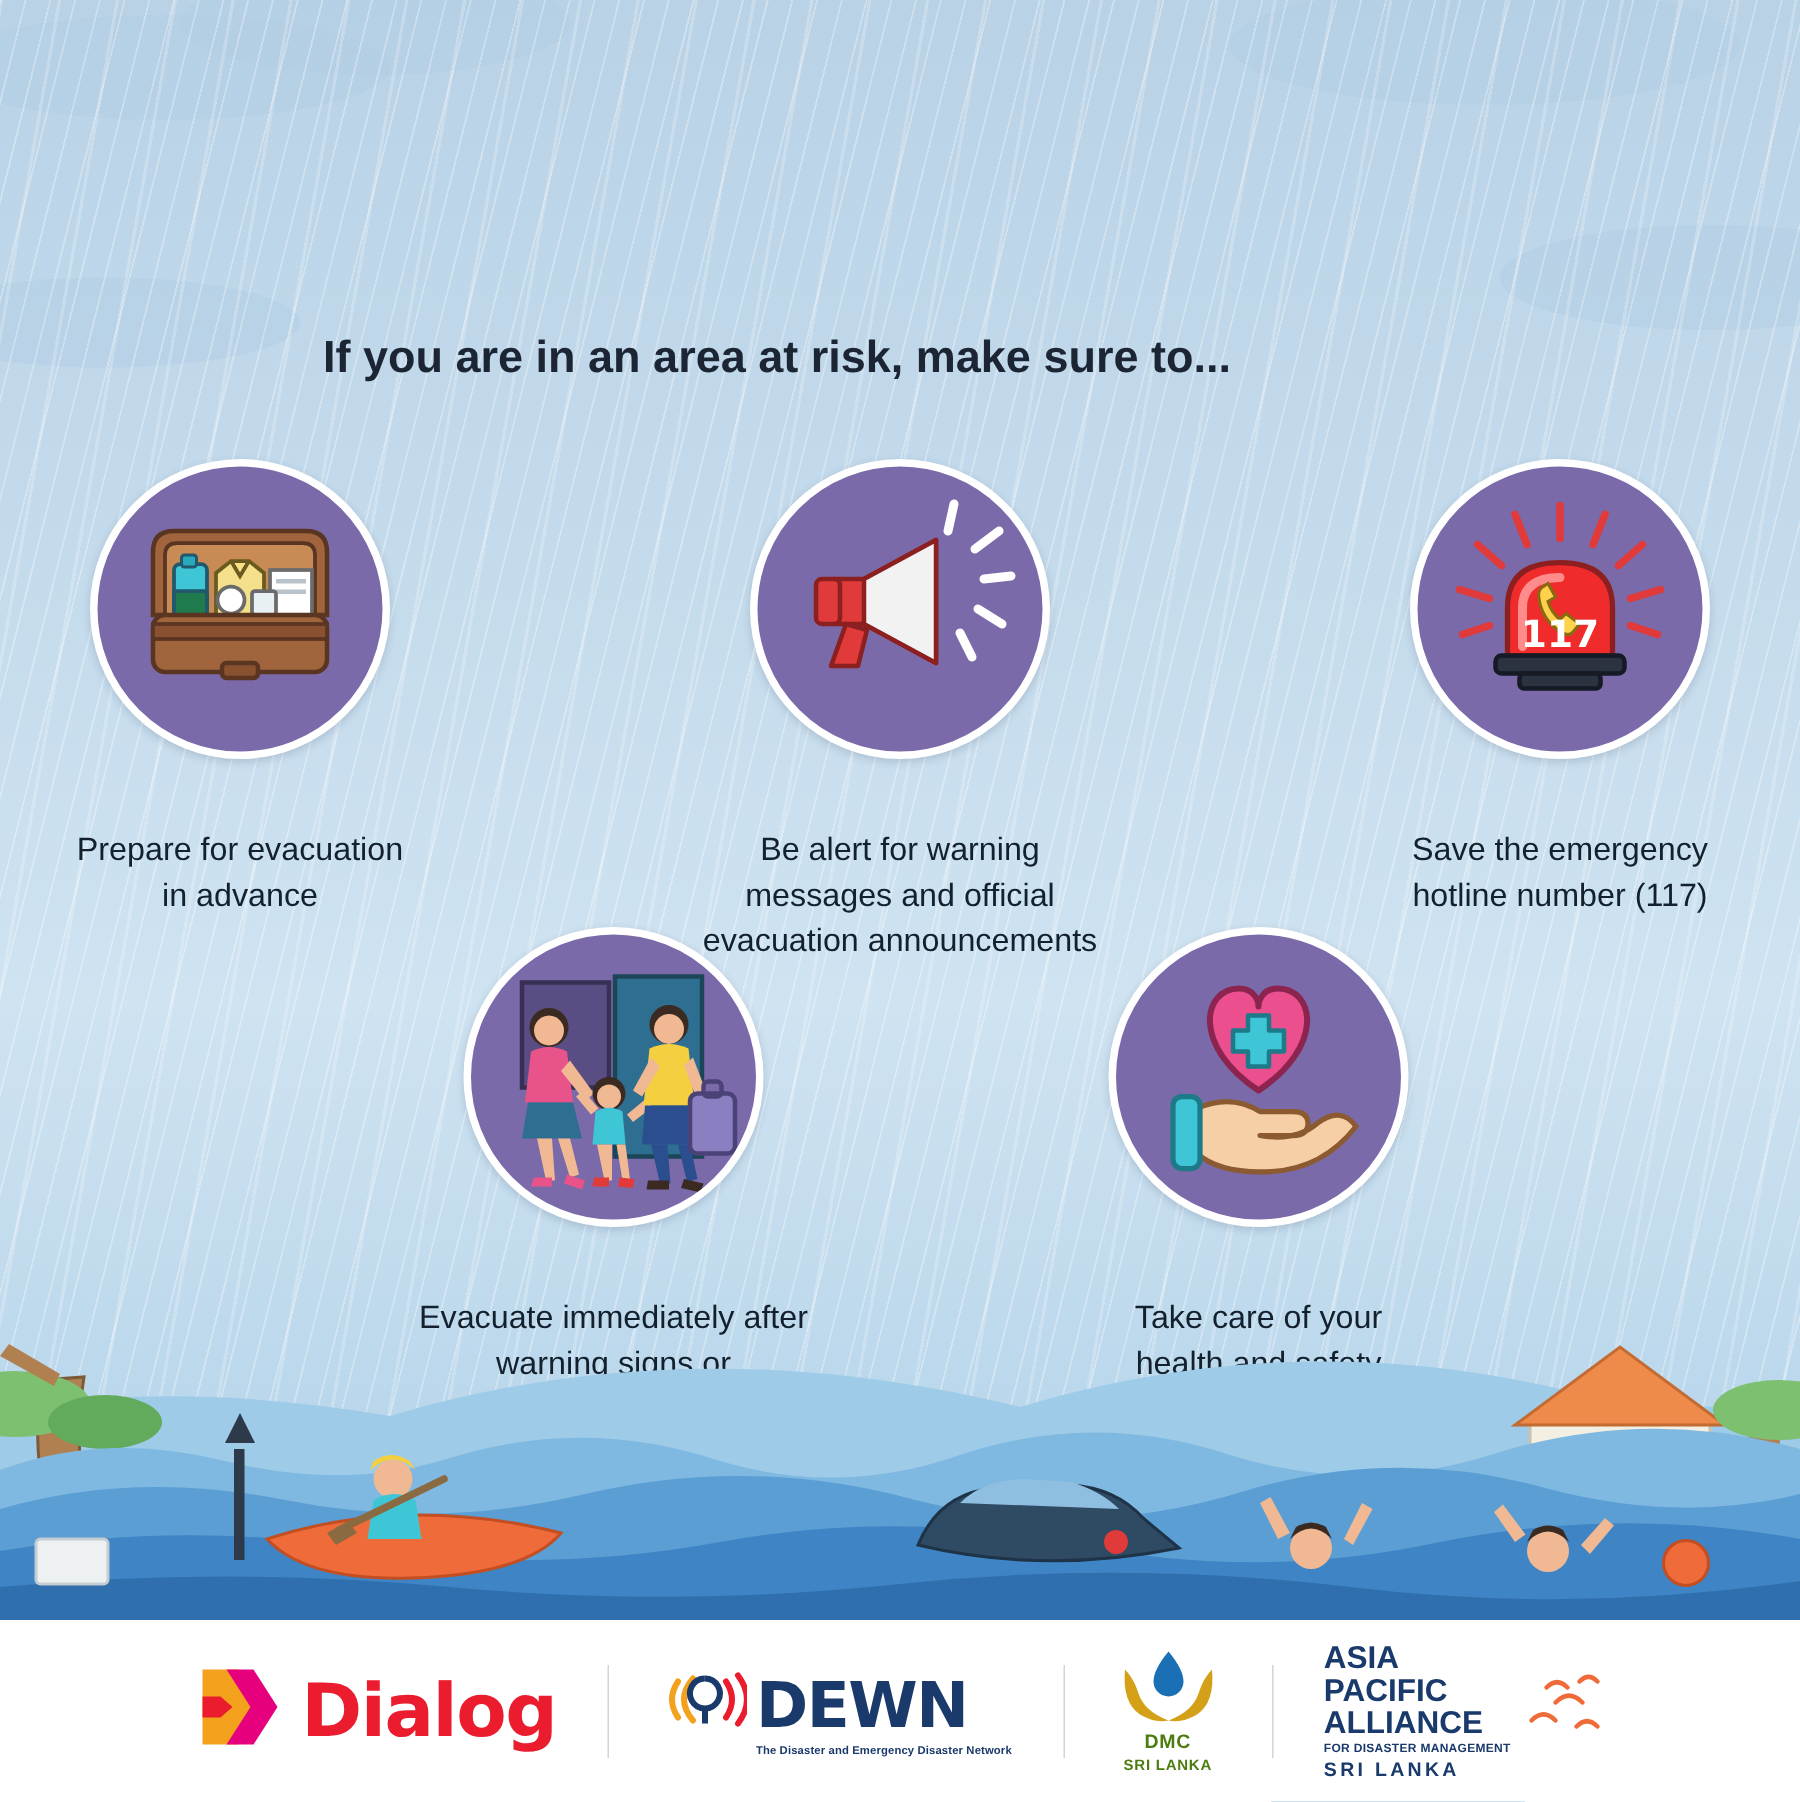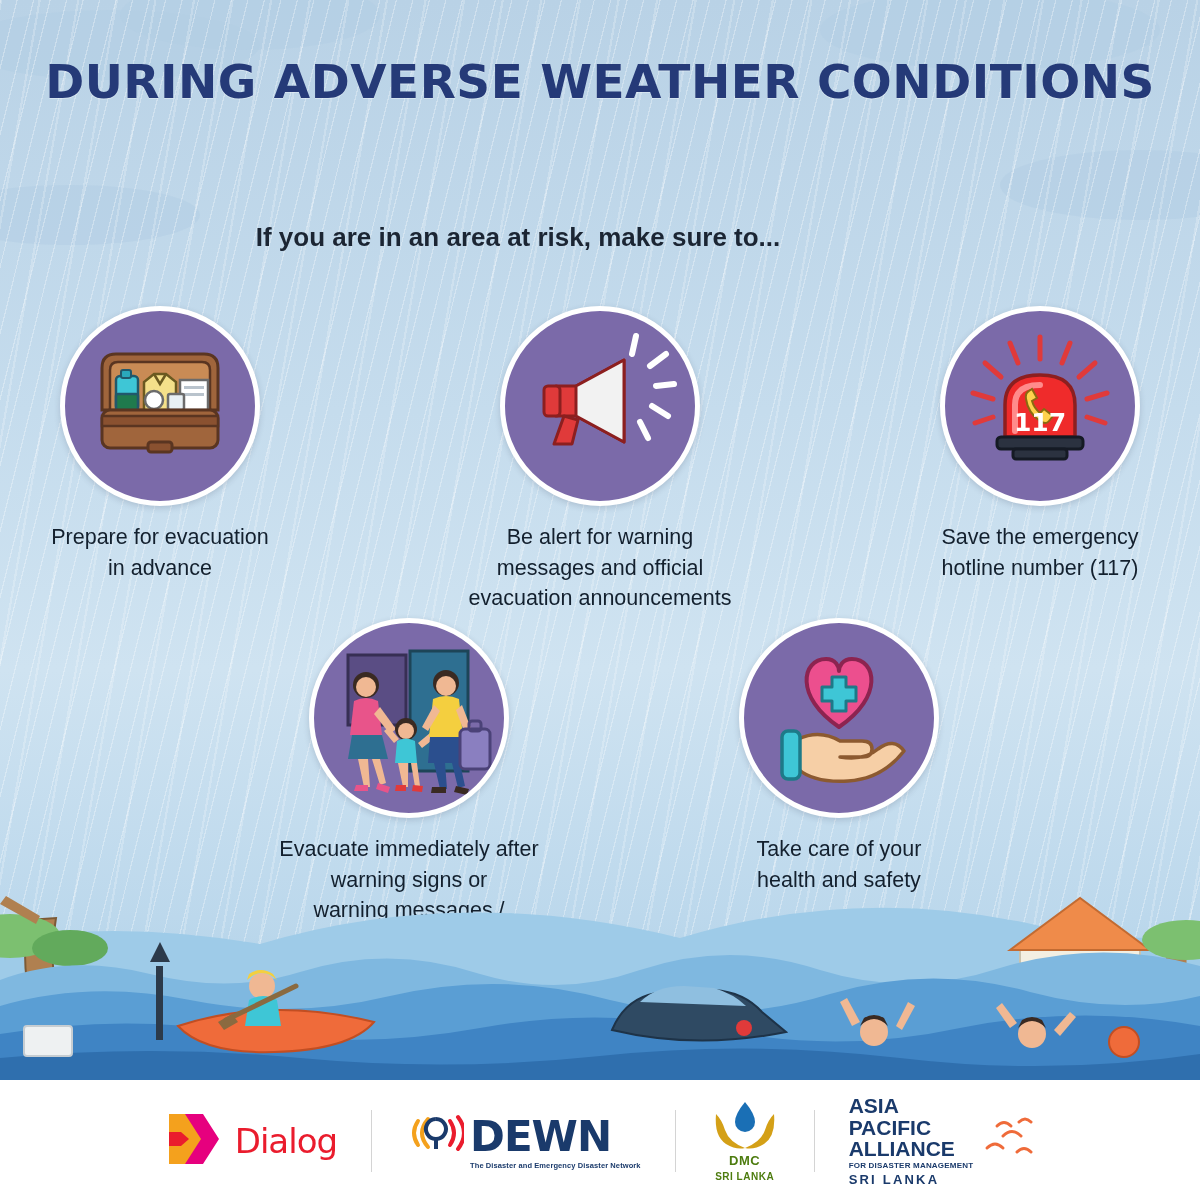--- a/index.html
+++ b/index.html
@@ -54,30 +54,30 @@
     line-height: 1.28;
     font-family: "DejaVu Sans", sans-serif;
     text-shadow: 0 1px 0 rgba(255,255,255,.35);
   }
   .headline .l1 { display:block; font-size: 47px; }
   .headline .l2 { display:block; font-size: 47px; }
   .subhead {
     position: absolute; left: 0; top: 222px; width: 1036px;
     text-align: center;
     color: #1b2533;
-    font-size: 26px;
+    font-size: 30px;
     font-weight: 600;
   }
 
   
   .row { position: absolute; width: 1200px; display: flex; justify-content: center; }
   #row1 { top: 306px; gap: 140px; }
   #row2 { top: 618px; gap: 130px; padding-left: 48px; }
 
-  .item { width: 300px; display: flex; flex-direction: column; align-items: center; }
+  .item { width: 300px; display: flex; flex-direction: column; align-items: center; gap: 29px; }
   .badge {
     width: 200px; height: 200px; border-radius: 50%;
     background: #7b6aa9;
     border: 5px solid #ffffff;
     box-shadow: 0 2px 6px rgba(40,50,80,.18);
     display: flex; align-items: center; justify-content: center;
     overflow: hidden;
     position: relative;
   }
   .caption {
@@ -99,21 +99,21 @@
     position: absolute; left: 0; bottom: 0; width: 1200px; height: 121px;
     background: #ffffff;
     display: flex; align-items: center; justify-content: center;
   }
   .logo-strip { display: flex; align-items: center; gap: 0px; }
   .logo { display: flex; align-items: center; justify-content: center; padding: 0 34px; height: 86px; }
   .divider { width: 1px; height: 62px; background: #d4d4d4; }
 
   .dialog-text {
     font-family: "DejaVu Sans", sans-serif;
-    font-weight: normal; font-size: 34px; color: #ea1c2d; letter-spacing: -1px;
+    font-weight: bold; font-size: 49px; color: #ea1c2d; letter-spacing: -1px;
   }
   .dewn-text {
     font-family: "DejaVu Sans", sans-serif;
     font-weight: bold; font-size: 42px; color: #1a3a6b; letter-spacing: -1px;
   }
   .dewn-sub { font-size: 7.5px; color: #1a3a6b; font-weight: bold; letter-spacing: .1px; }
   .dmc-text { font-size: 13px; font-weight: bold; color: #4d7c0f; text-align:center; line-height:1.15; letter-spacing:.5px;}
   .apa-text { color:#1a3a6b; font-weight:bold; line-height:1.02; }
   .apa-1 { font-size: 21px; }
   .apa-sub { font-size: 8px; letter-spacing: .2px; margin-top:3px;}
@@ -127,21 +127,20 @@
   <div class="sky"></div>
   <div class="cloud" style="left:-40px;  top:10px;  width:300px; height:70px;"></div>
   <div class="cloud" style="left:120px; top:-20px; width:260px; height:70px;"></div>
   <div class="cloud" style="left:820px; top:-10px; width:340px; height:80px;"></div>
   <div class="cloud" style="left:-60px; top:185px; width:260px; height:60px;"></div>
   <div class="cloud" style="left:1000px;top:150px; width:280px; height:70px;"></div>
   <div class="rain2"></div>
   <div class="rain"></div>
 
   <div class="headline">
-    <span class="l2">DURING ADVERSE WEATHER CONDITIONS</span>
   </div>
   <div class="subhead">If you are in an area at risk, make sure to...</div>
 
   <div class="row" id="row1">
 
     <div class="item" id="item-prepare">
       <div class="badge">
         <span>
           <svg width="160" height="160" viewBox="0 0 160 160">
 

